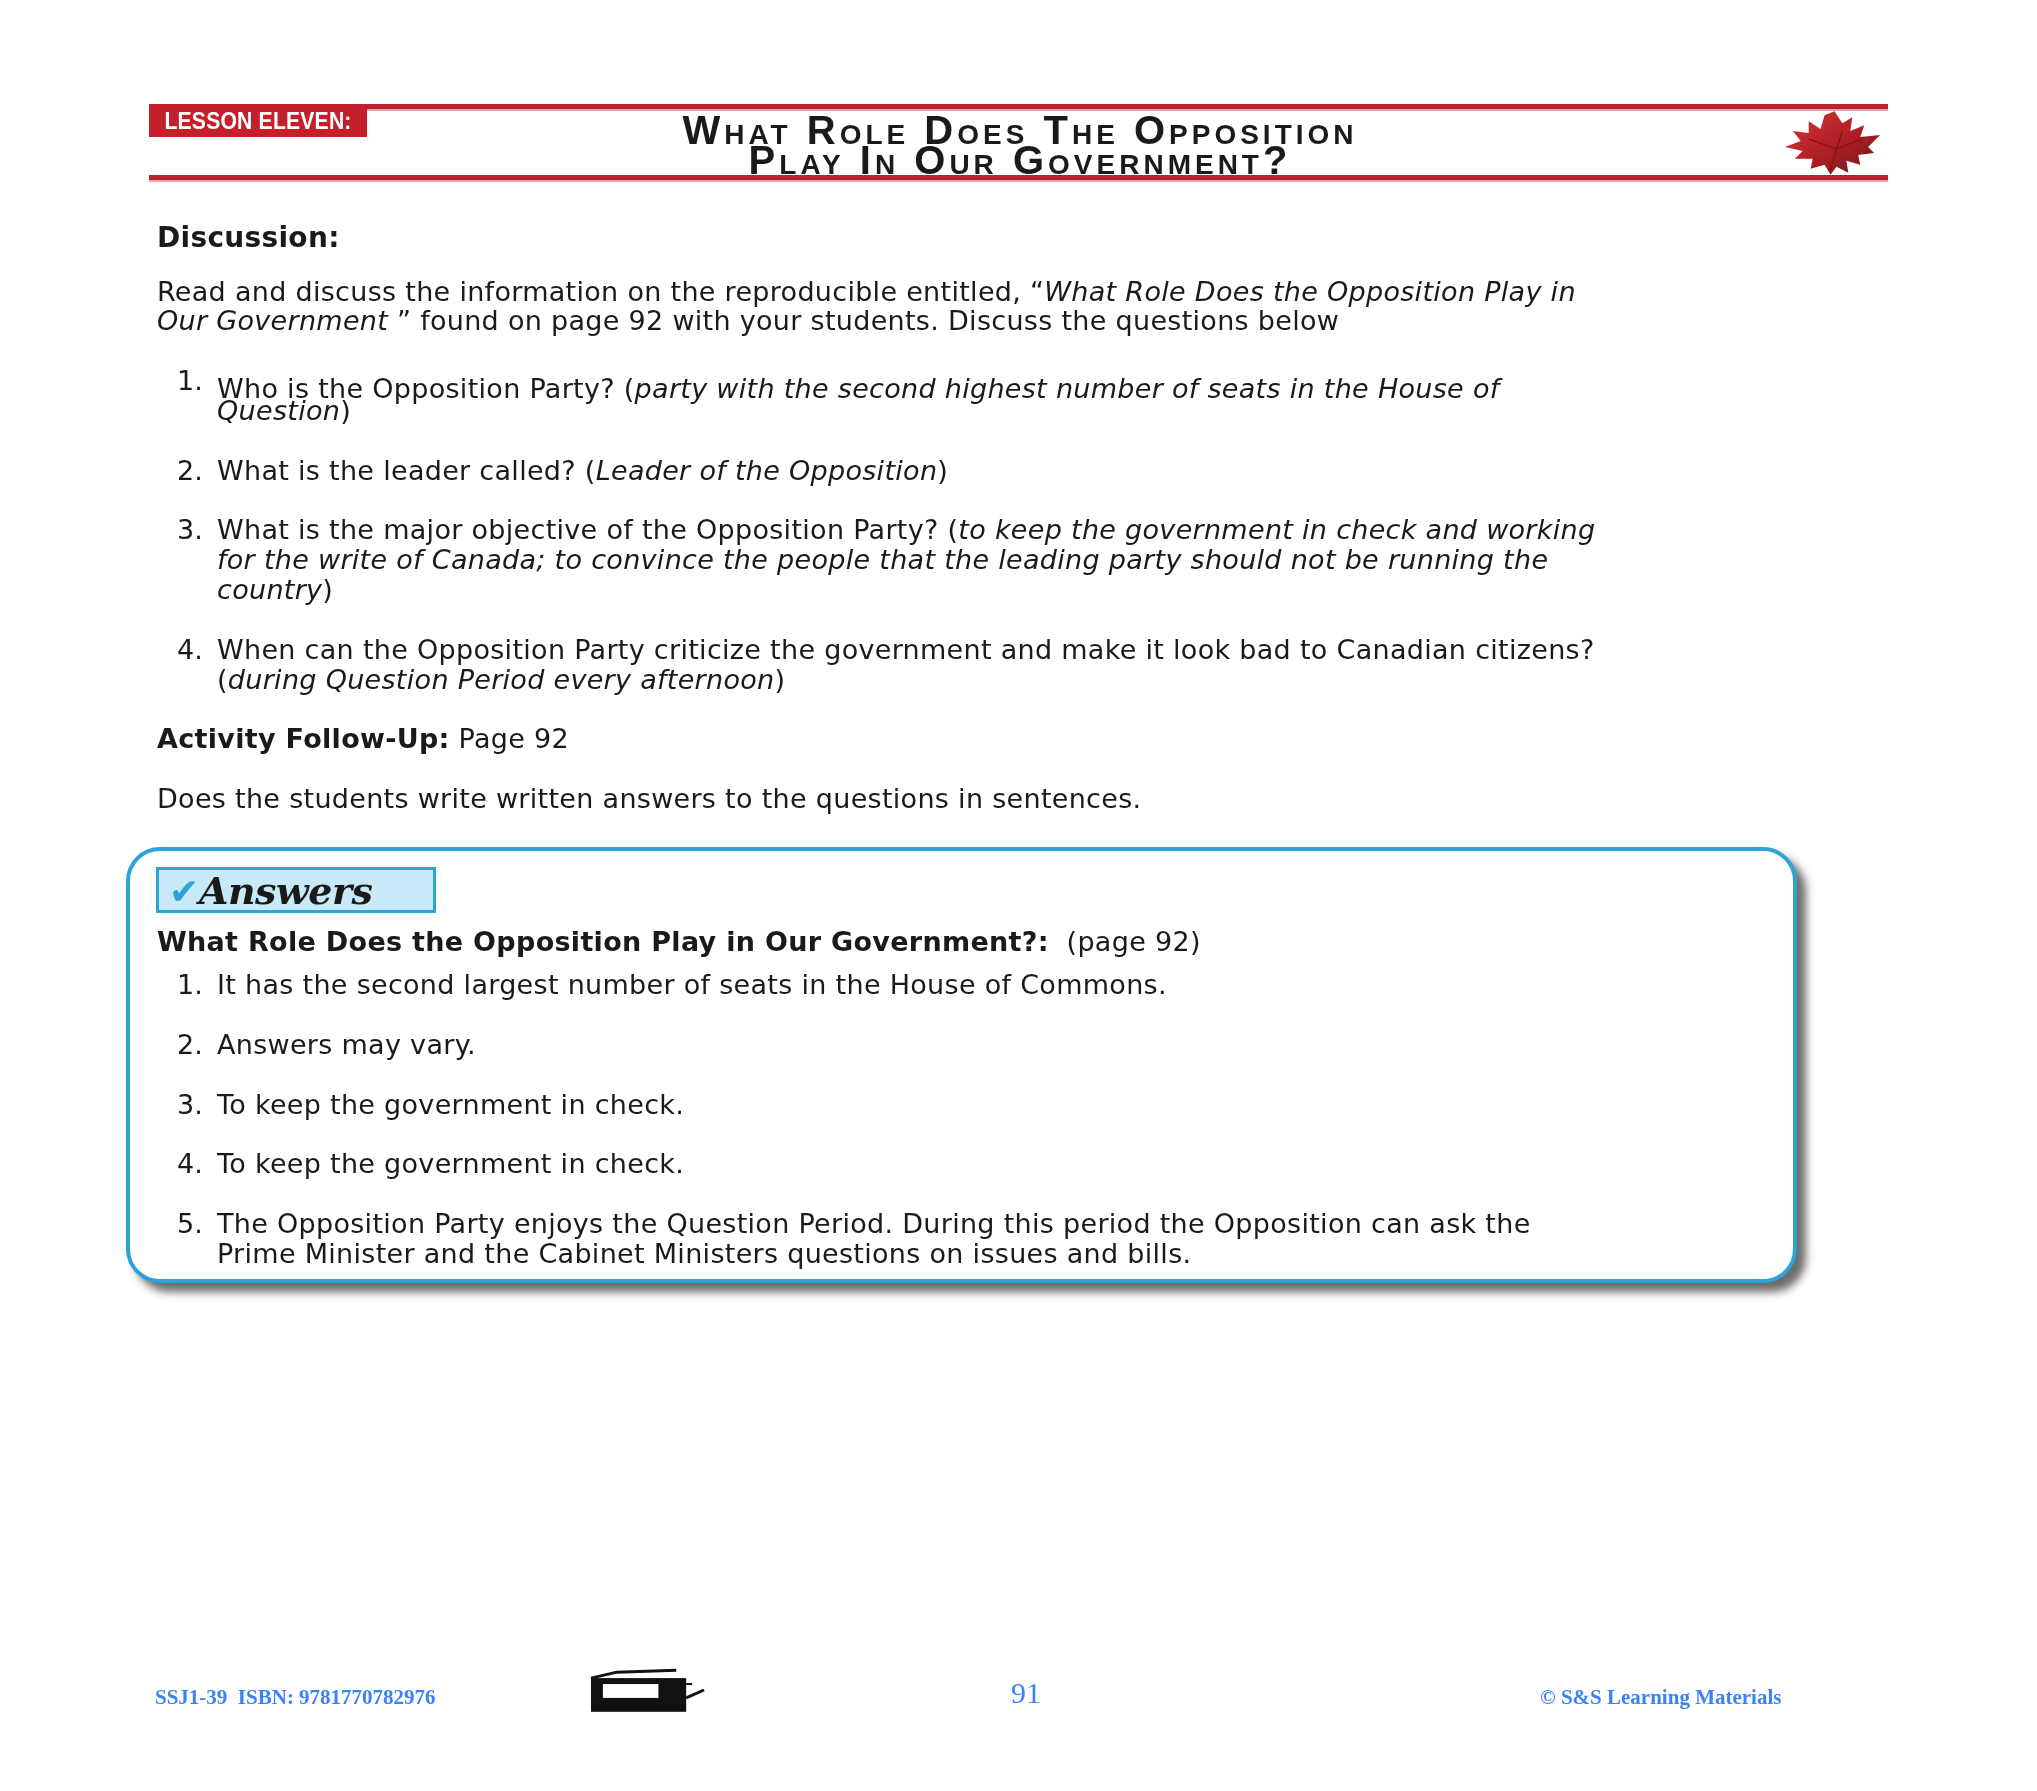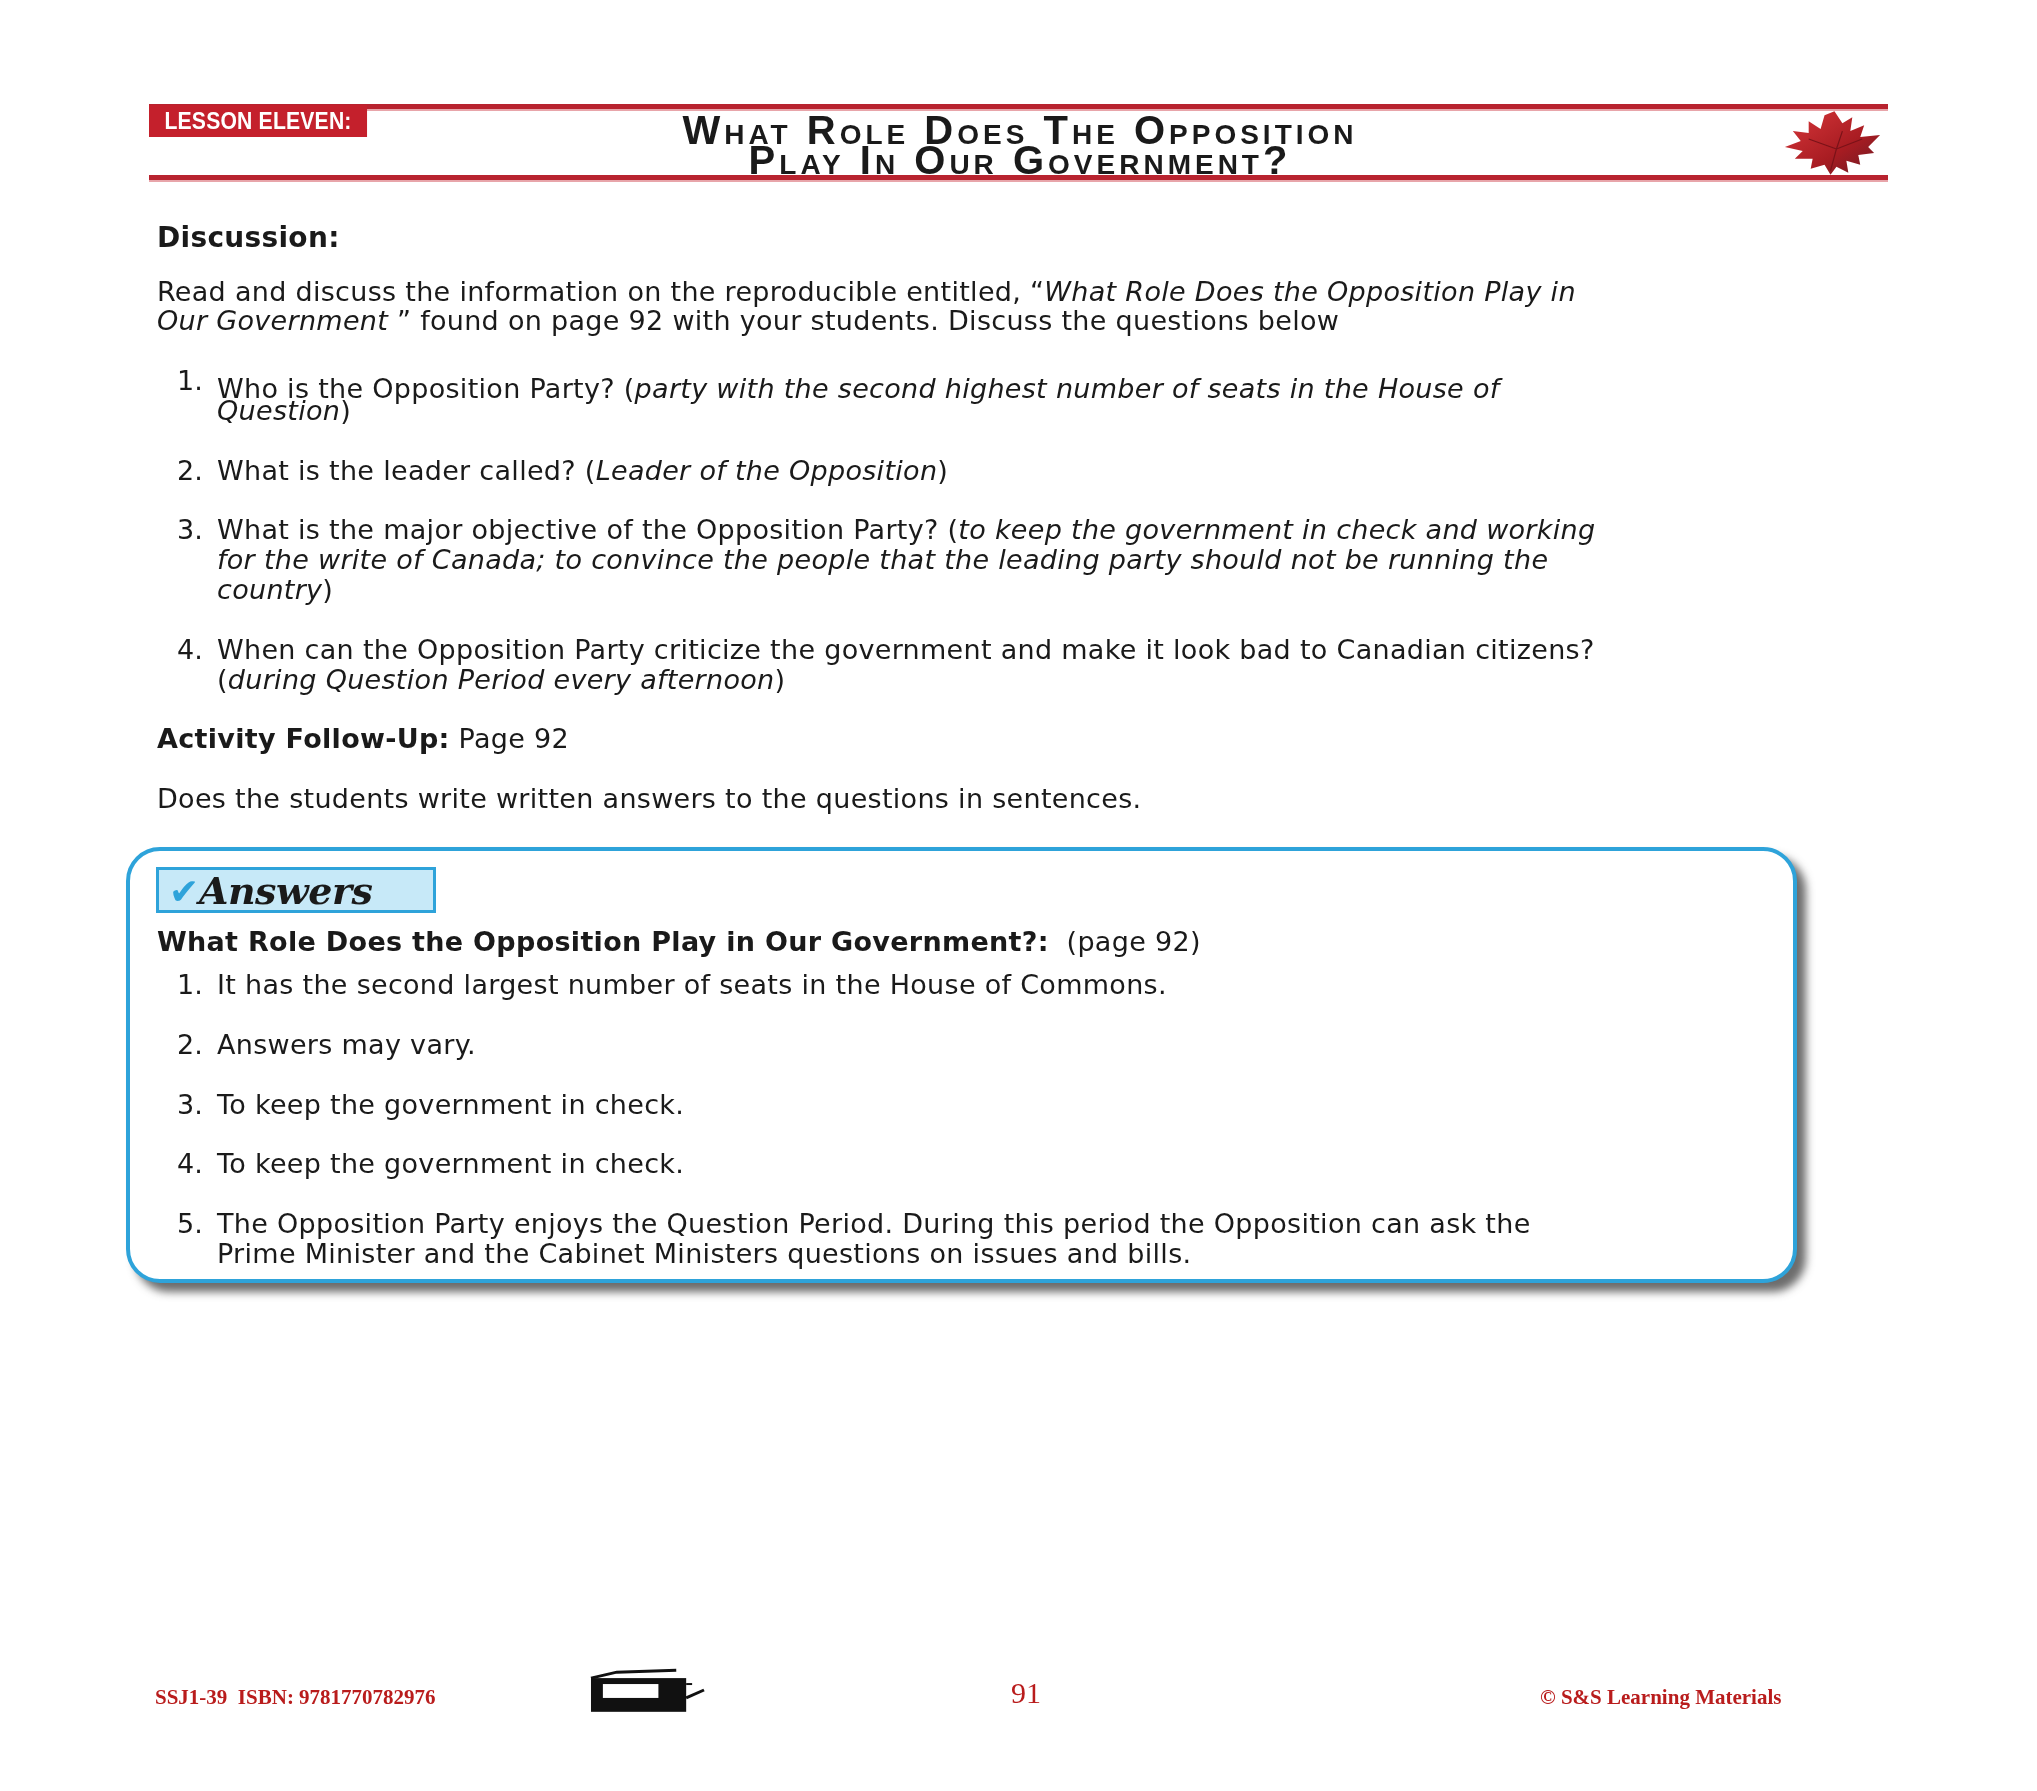--- a/index.html
+++ b/index.html
@@ -31,21 +31,21 @@
              box-shadow: 9px 9px 8px rgba(60,60,60,0.75); box-sizing: border-box; }
   .ans-label { position: absolute; left: 156px; top: 867px; width: 280px; height: 46px;
                background: #c7e9f8; border: 3px solid #2ea3da; box-sizing: border-box; }
   .ans-label .check { position: absolute; left: 10px; top: 4px; font-size: 36px; line-height: 36px;
                       color: #2ea3da; font-weight: bold; }
   .ans-label .word { position: absolute; left: 40px; top: 0px; font-family: "DejaVu Serif", serif;
                      font-style: italic; font-weight: bold; font-size: 38px; line-height: 42px;
                      color: #1a1a1a; letter-spacing: -0.5px; }
 
   
-  .foot { position: absolute; font-family: "Liberation Serif", serif; color: #b91c1c; }
+  .foot { position: absolute; font-family: "Liberation Serif", serif; color: #3b82f6; }
 </style>
 </head>
 <body>
 
 <div class="hdr-line" style="top:104px;"></div>
 <div class="hdr-line" style="top:175px;"></div>
 <div class="lesson-label">LESSON ELEVEN:</div>
 <div class="title" style="top:115px;">What Role Does The Opposition</div>
 <div class="title" style="top:145px;">Play In Our Government?</div>
 <div class="leaf">

